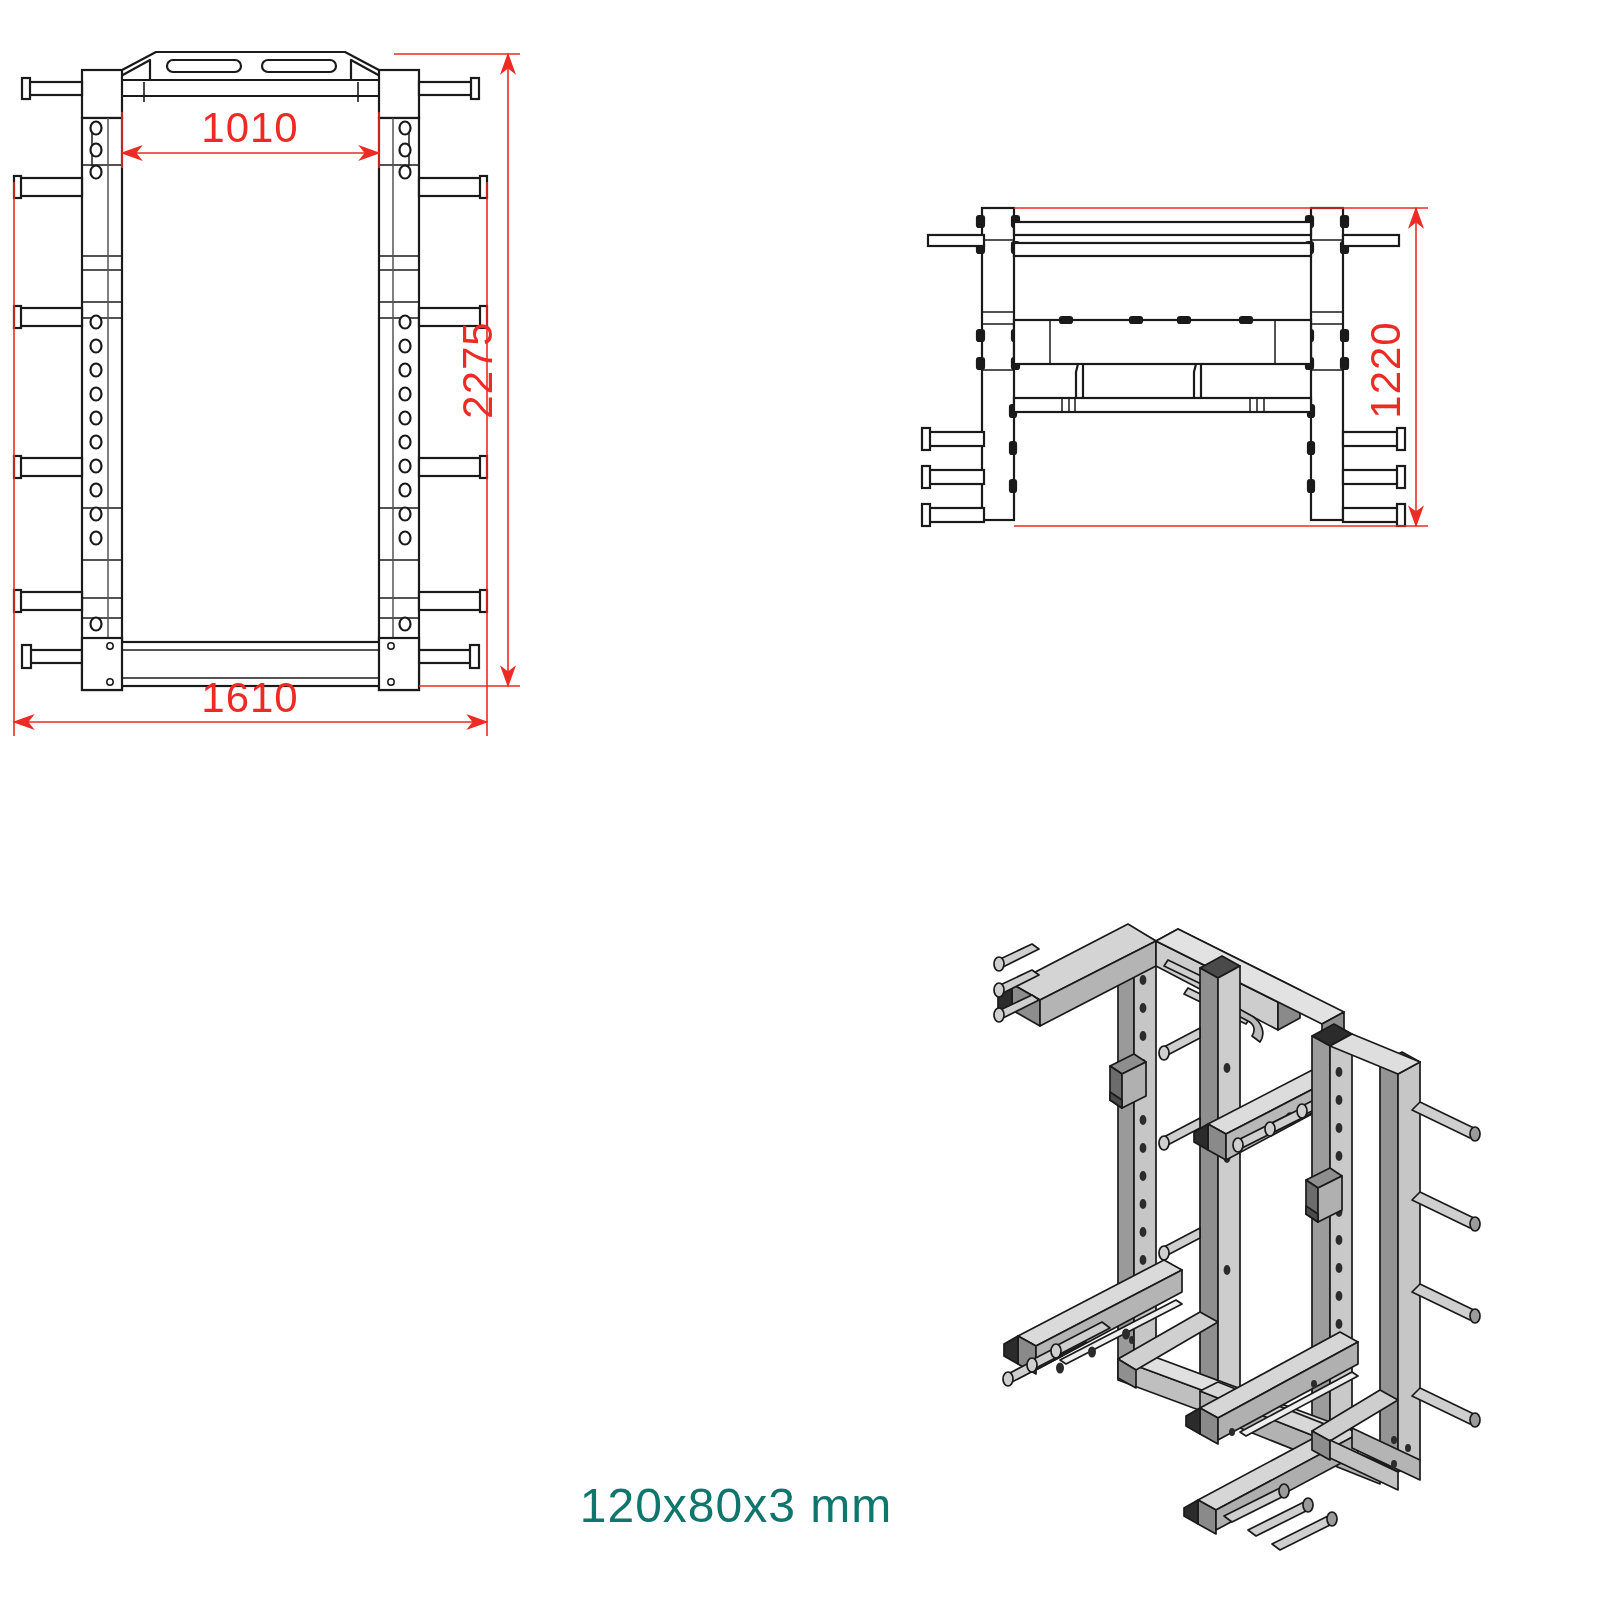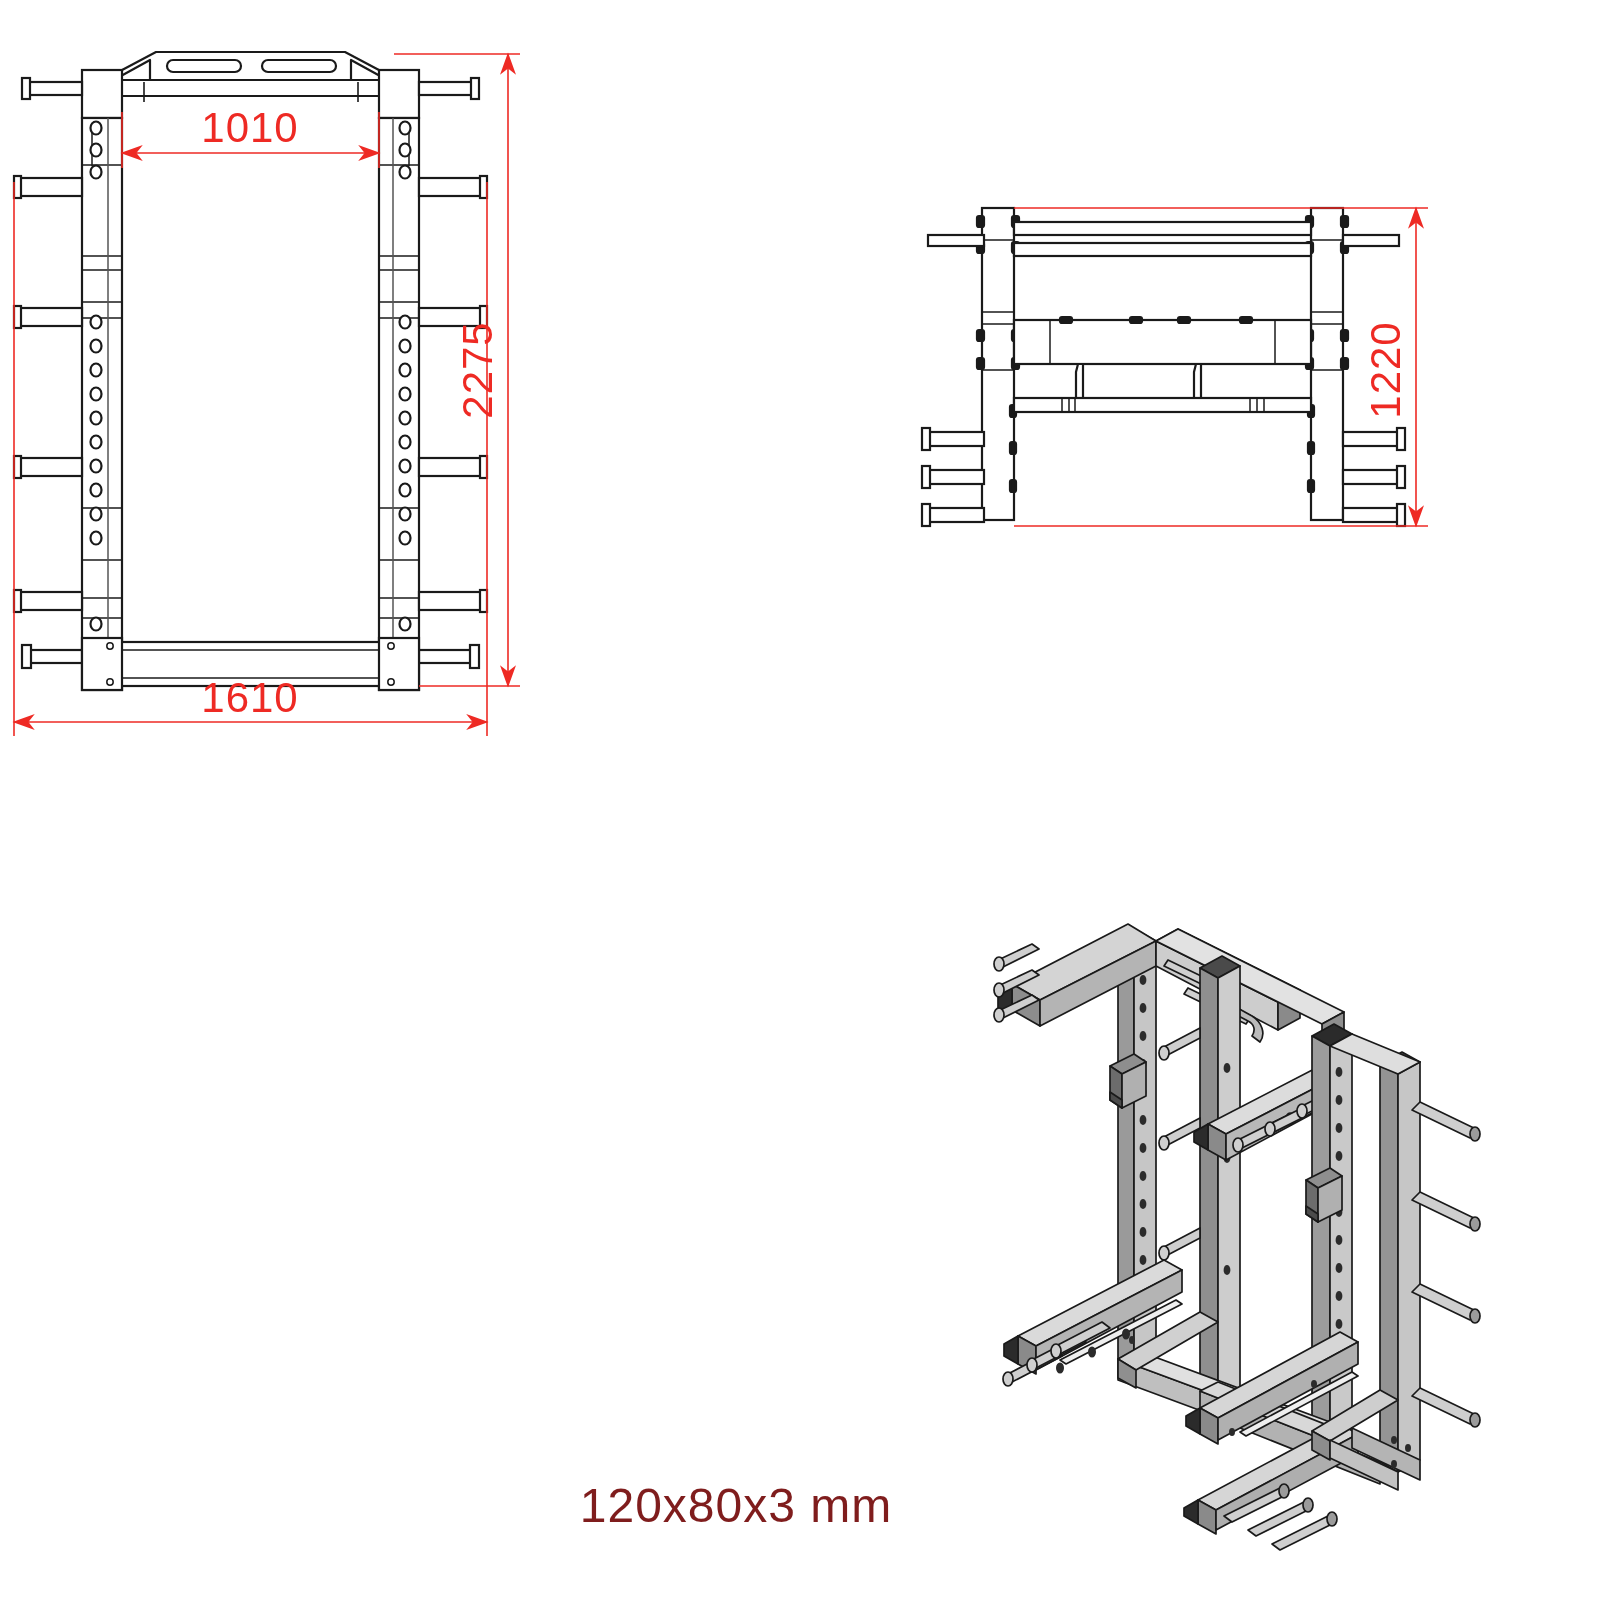--- a/index.html
+++ b/index.html
@@ -22,21 +22,21 @@
     font-family: "Liberation Sans", sans-serif;
     font-size: 42px;
     letter-spacing: 1px;
   }
   .caption {
     position: absolute;
     left: 0;
     top: 1478px;
     width: 1472px;
     text-align: center;
-    color: #7f1d1d;
+    color: #0f766e;
     font-family: "Liberation Sans", sans-serif;
     font-size: 48px;
     font-weight: 300;
     letter-spacing: 1px;
     white-space: pre;
   }
 </style>
 </head>
 <body>
 

